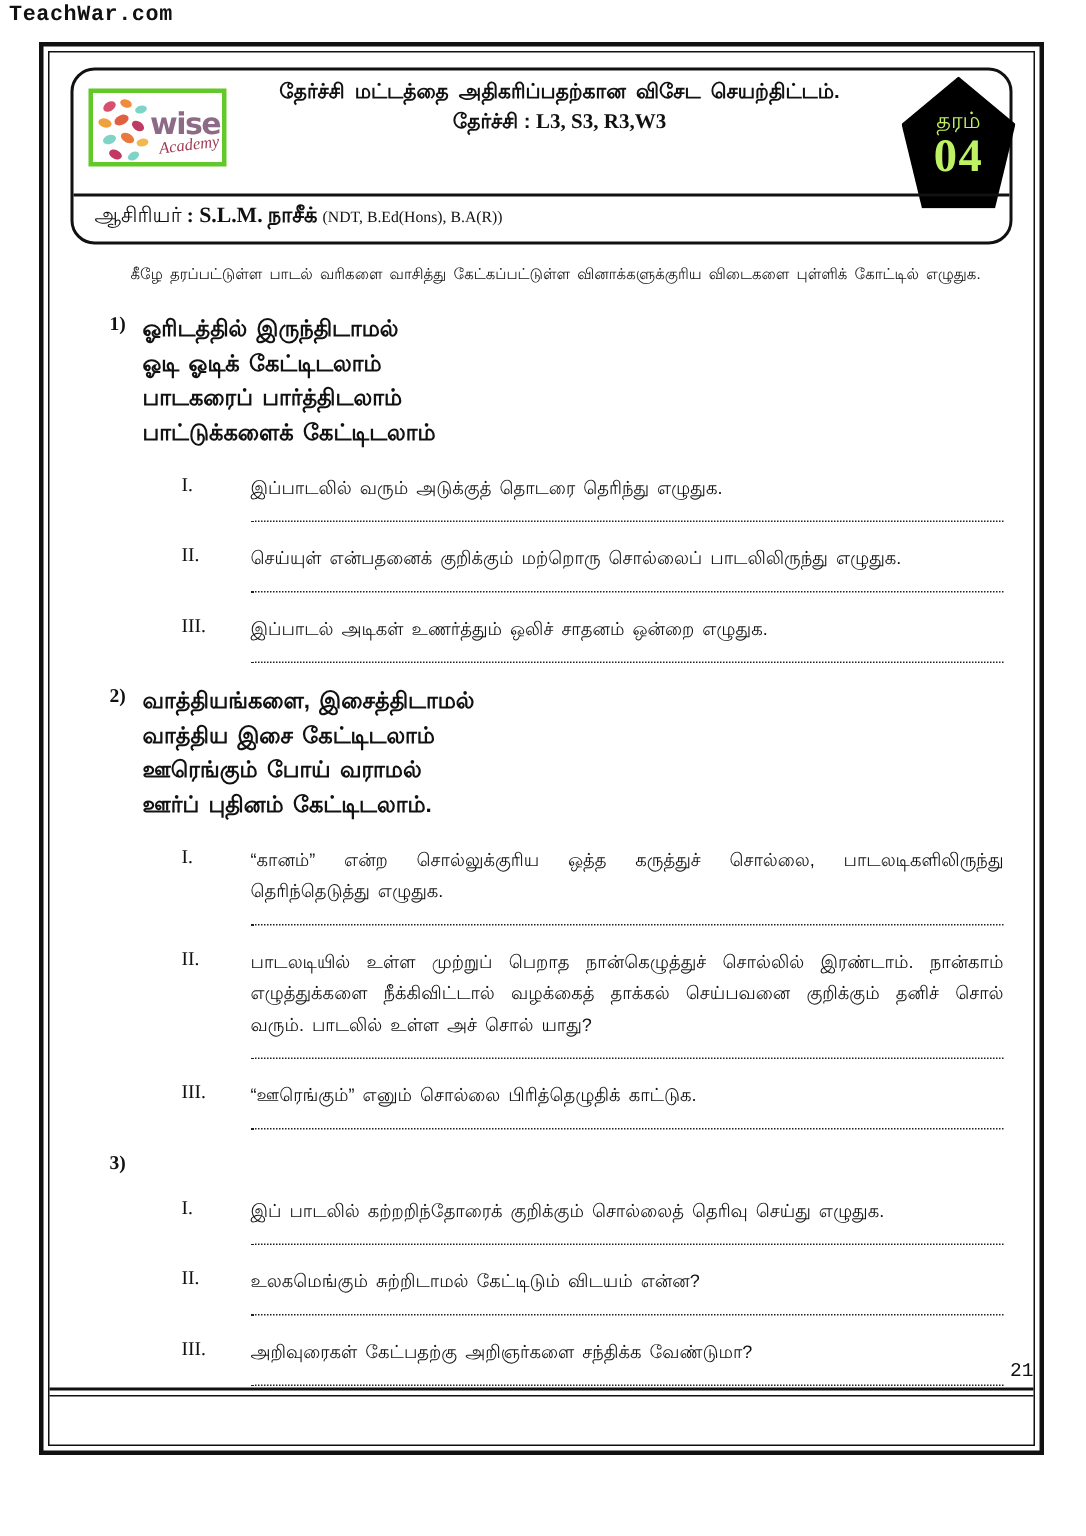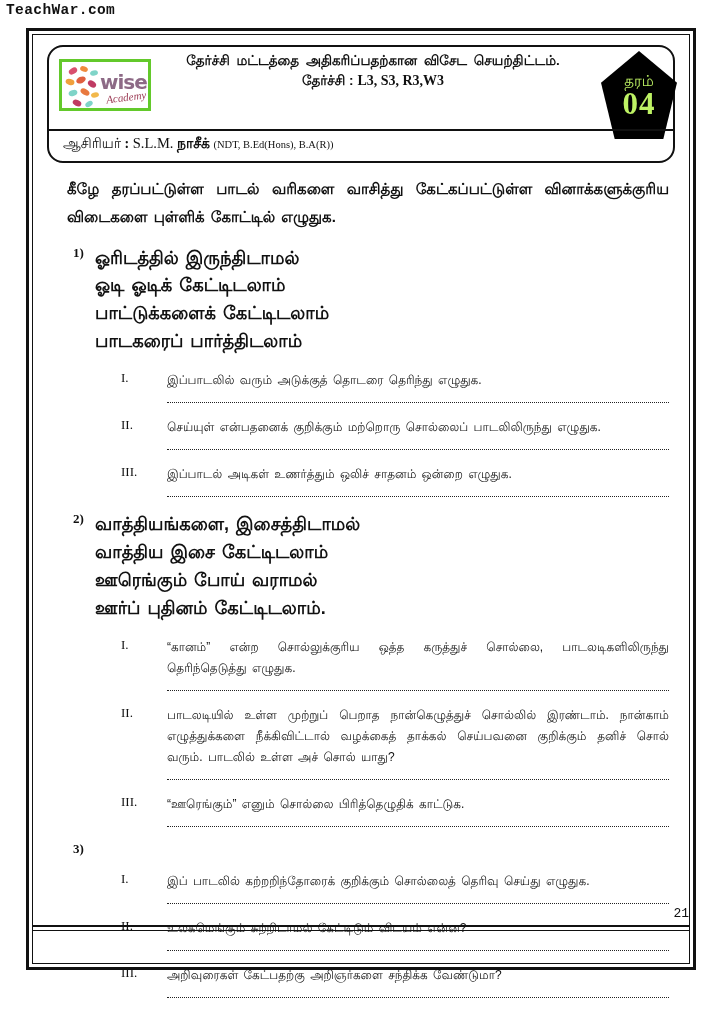--- a/index.html
+++ b/index.html
@@ -185,62 +185,62 @@
     font-weight: bold;
     white-space: nowrap;
   }
   .teacher-label {
     font-family: "Liberation Sans", sans-serif;
     font-size: 14px;
     font-weight: normal;
   }
   .teacher-name {
     font-family: "Liberation Serif", serif;
-    font-weight: normal;
+    font-weight: bold;
     font-size: 14.5px;
     margin-top: 10px;
   }
   .teacher-name-tamil {
     font-family: "Liberation Sans", sans-serif;
     font-weight: bold;
     font-size: 14px;
   }
   .teacher-quals {
     font-family: "Liberation Serif", serif;
     font-weight: normal;
     font-size: 10.5px;
   }
 
   
   .instruction {
-    margin: 12px 6px 0 20px;
-    font-family: "Liberation Sans", sans-serif;
-    font-size: 15px;
-    font-weight: bold;
+    margin: 12px 6px 0 40px;
+    font-family: "Liberation Sans", sans-serif;
+    font-size: 10px;
+    font-weight: normal;
     line-height: 1.85;
     text-align: justify;
     word-spacing: 2px;
   }
 
   
   .qblock { margin-top: 14px; }
   .qhead {
     display: flex;
     margin-left: 26px;
   }
   .qnum {
     font-family: "Liberation Serif", serif;
     font-size: 13px;
     font-weight: bold;
     width: 22px;
     flex: 0 0 22px;
   }
   .qverse {
     font-family: "Liberation Sans", sans-serif;
-    font-size: 18px;
+    font-size: 15px;
     font-weight: bold;
     line-height: 1.55;
     word-spacing: 2px;
   }
 
   .subq {
     display: flex;
     margin-left: 74px;
     margin-top: 14px;
   }
@@ -349,22 +349,22 @@
       </div>
 
       <div class="instruction">கீழே தரப்பட்டுள்ள பாடல் வரிகளை வாசித்து கேட்கப்பட்டுள்ள வினாக்களுக்குரிய விடைகளை புள்ளிக் கோட்டில் எழுதுக.</div>
 
       <div class="qblock">
         <div class="qhead">
           <div class="qnum">1)</div>
           <div class="qverse">
             <div>ஓரிடத்தில் இருந்திடாமல்</div>
             <div>ஓடி ஓடிக் கேட்டிடலாம்</div>
+            <div>பாடகரைப் பார்த்திடலாம்</div>
             <div>பாட்டுக்களைக் கேட்டிடலாம்</div>
-            <div>பாடகரைப் பார்த்திடலாம்</div>
           </div>
         </div>
 
         <div class="subq">
           <div class="subq-num">I.</div>
           <div class="subq-text">இப்பாடலில் வரும் அடுக்குத் தொடரை தெரிந்து எழுதுக.</div>
         </div>
         <div class="answer-line"></div>
 
         <div class="subq">

